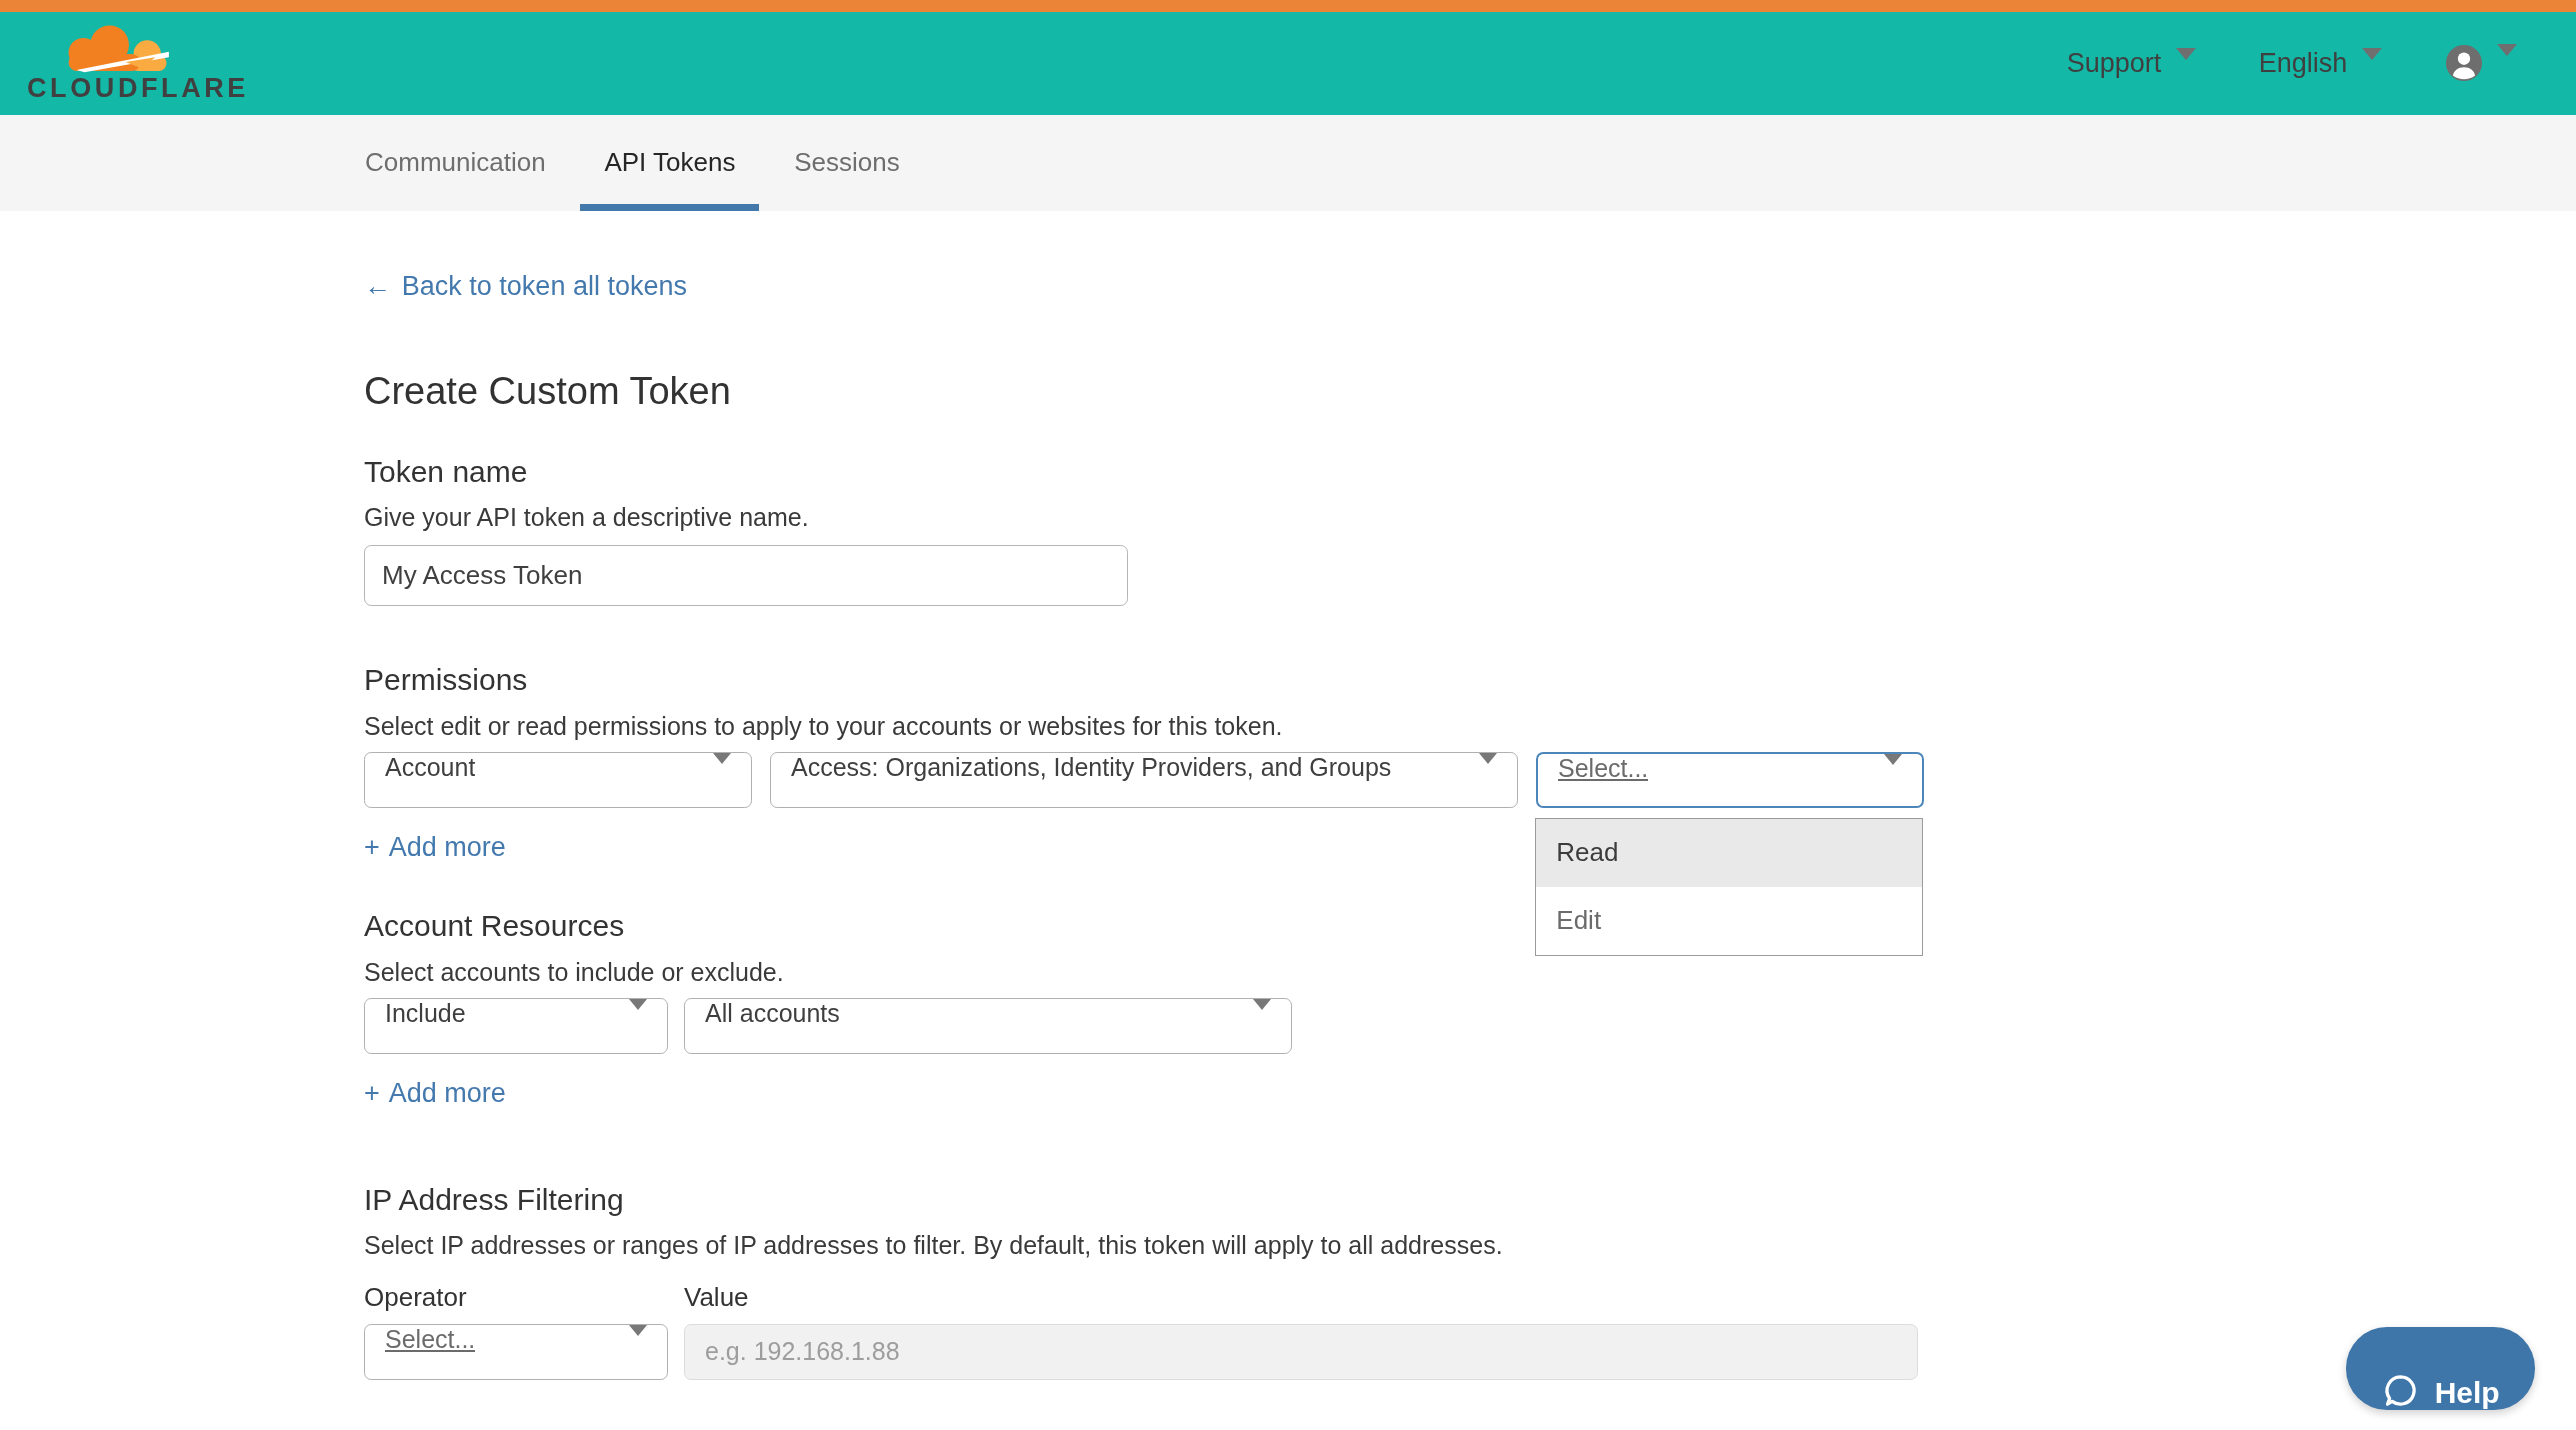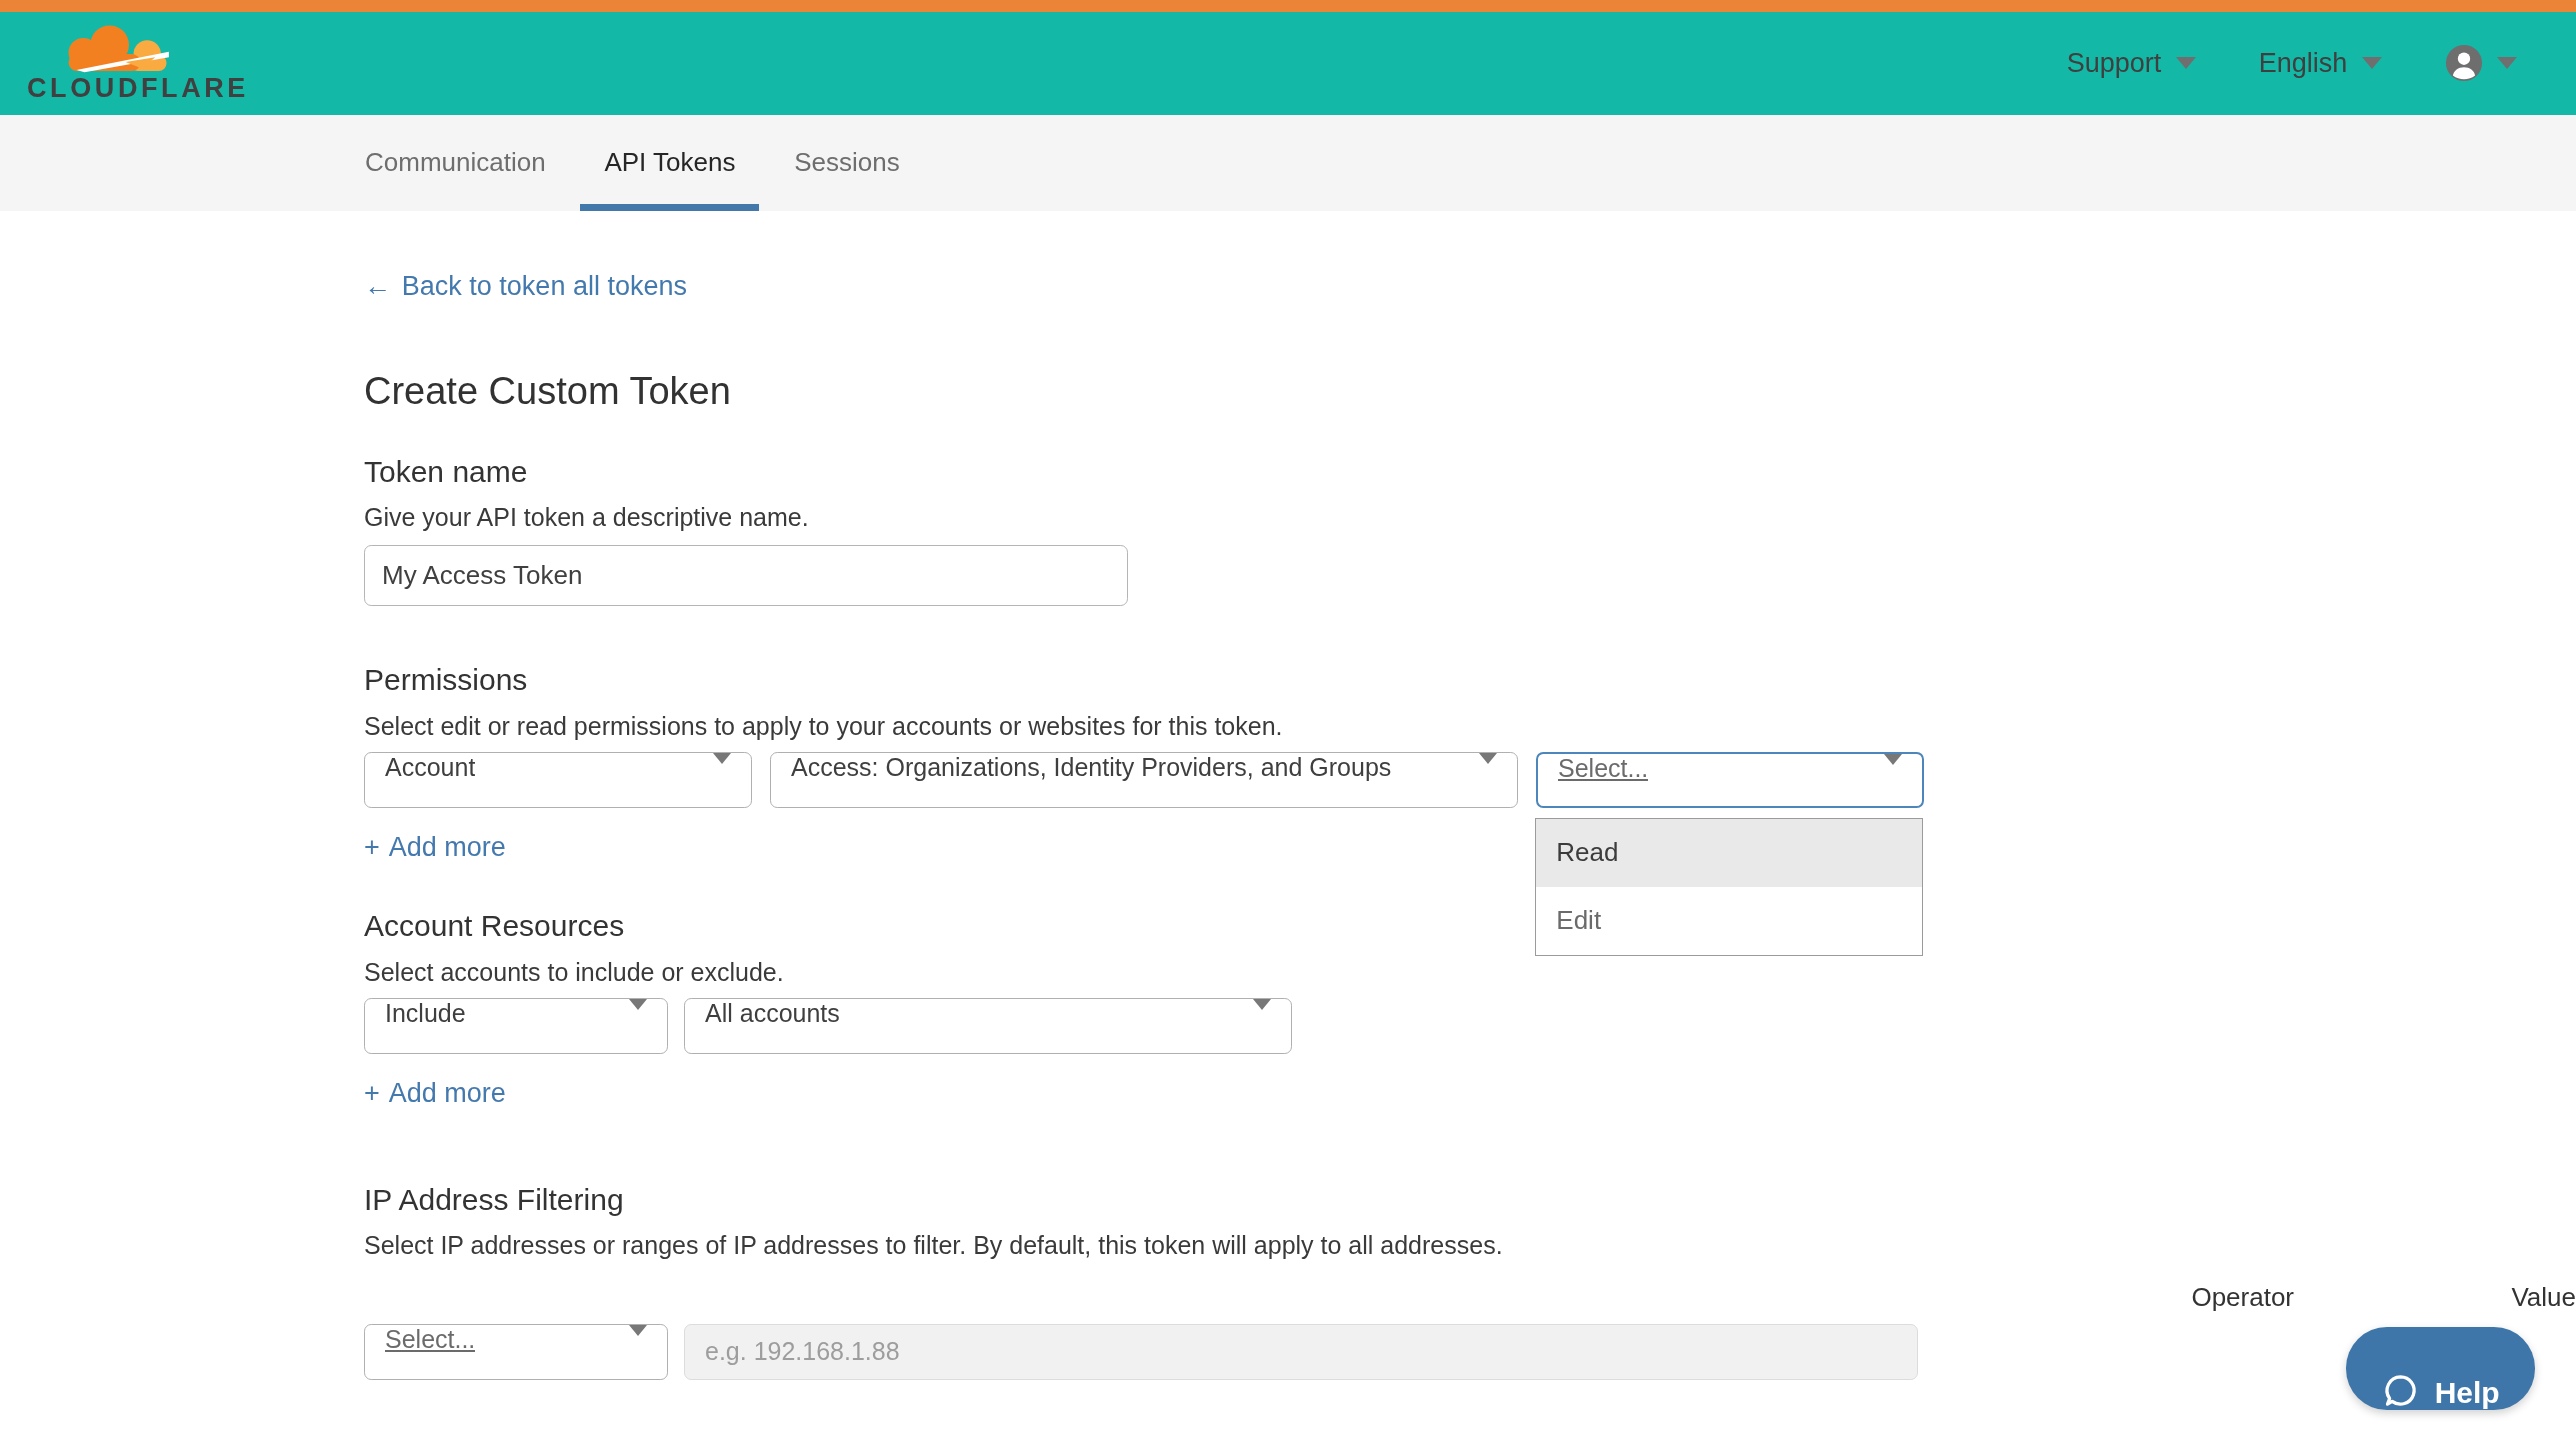--- a/index.html
+++ b/index.html
@@ -20,21 +20,21 @@
     justify-content: space-between;
     padding: 0 59px 0 27px;
   }
   .logo { display: flex; flex-direction: column; align-items: flex-start; cursor: pointer; text-decoration: none; }
   .logo svg { width: 176px; height: 57px; display: block; margin-left: 1.8px; }
   .wordmark {
     font-size: 27px; font-weight: bold; letter-spacing: 3.6px;
     color: #404041; margin-top: -5.4px;
   }
   .header-right { display: flex; align-items: center; gap: 63px; }
-  .header-menu { display: flex; align-items: center; gap: 14.4px; cursor: pointer; }
+  .header-menu { display: flex; align-items: flex-start; gap: 14.4px; cursor: pointer; }
   .header-menu .label { font-size: 27px; color: #3f3f3f; }
   .caret {
     width: 0; height: 0; display: inline-block;
     border-left: 10px solid transparent;
     border-right: 10px solid transparent;
     border-top: 12.6px solid #6f6f6f;
   }
   .avatar-svg { width: 38px; height: 38px; display: block; }
   
   .tabbar {
@@ -102,21 +102,21 @@
     padding: 0 20px; font-size: 26px; color: #6b6b6b; cursor: pointer;
   }
   .menu-item.highlighted { background: #e9e9ea; color: #3c3c3c; }
   
   .add-more {
     display: inline-flex; align-items: center; gap: 9px;
     margin-top: 23px; font-size: 27px; color: #4479ae;
     cursor: pointer; text-decoration: none; line-height: 32px;
   }
   
-  .field-labels { display: flex; margin-top: 21.5px; justify-content: flex-end; }
+  .field-labels { display: flex; margin-top: 21.5px; }
   .field-label { font-size: 26px; color: #333333; line-height: 30.5px; }
   .op-col { width: 320px; }
   .disabled-input {
     height: 56px; width: 1234px;
     background: #f1f1f2; border: 1.8px solid #dcdcdc; border-radius: 7.2px;
     font-family: "Liberation Sans", sans-serif;
     font-size: 25px; color: #555; padding: 0 20px; outline: none;
   }
   .disabled-input::placeholder { color: #9d9d9d; }
   

